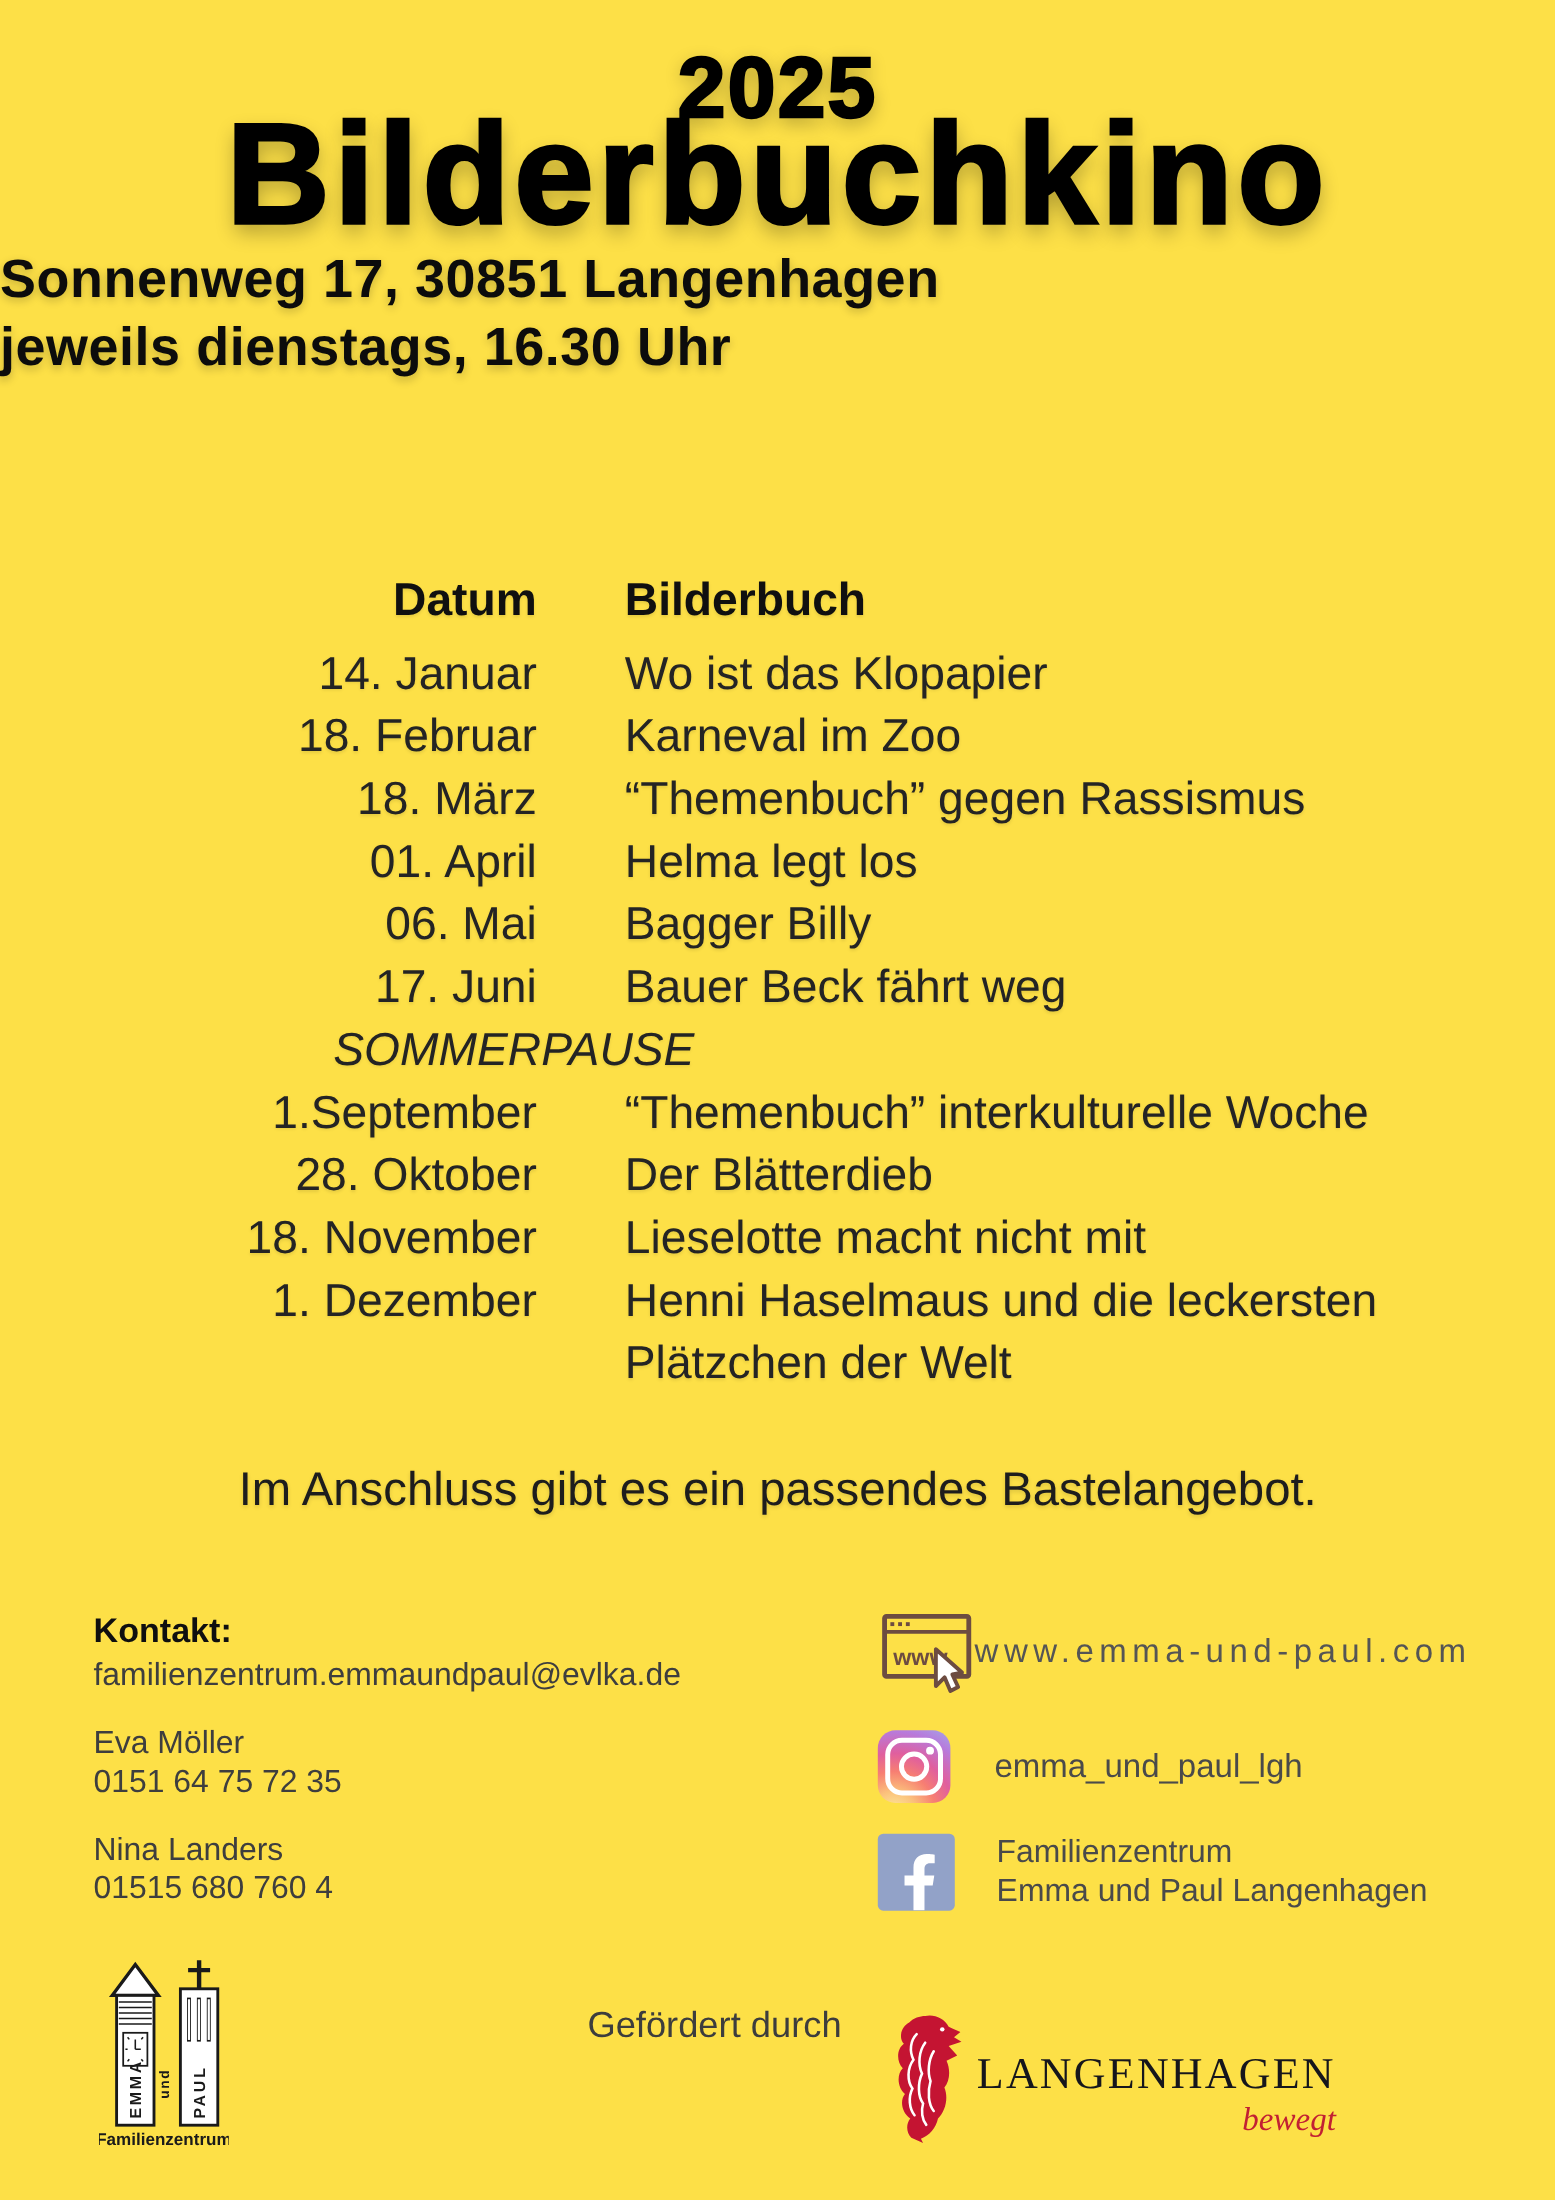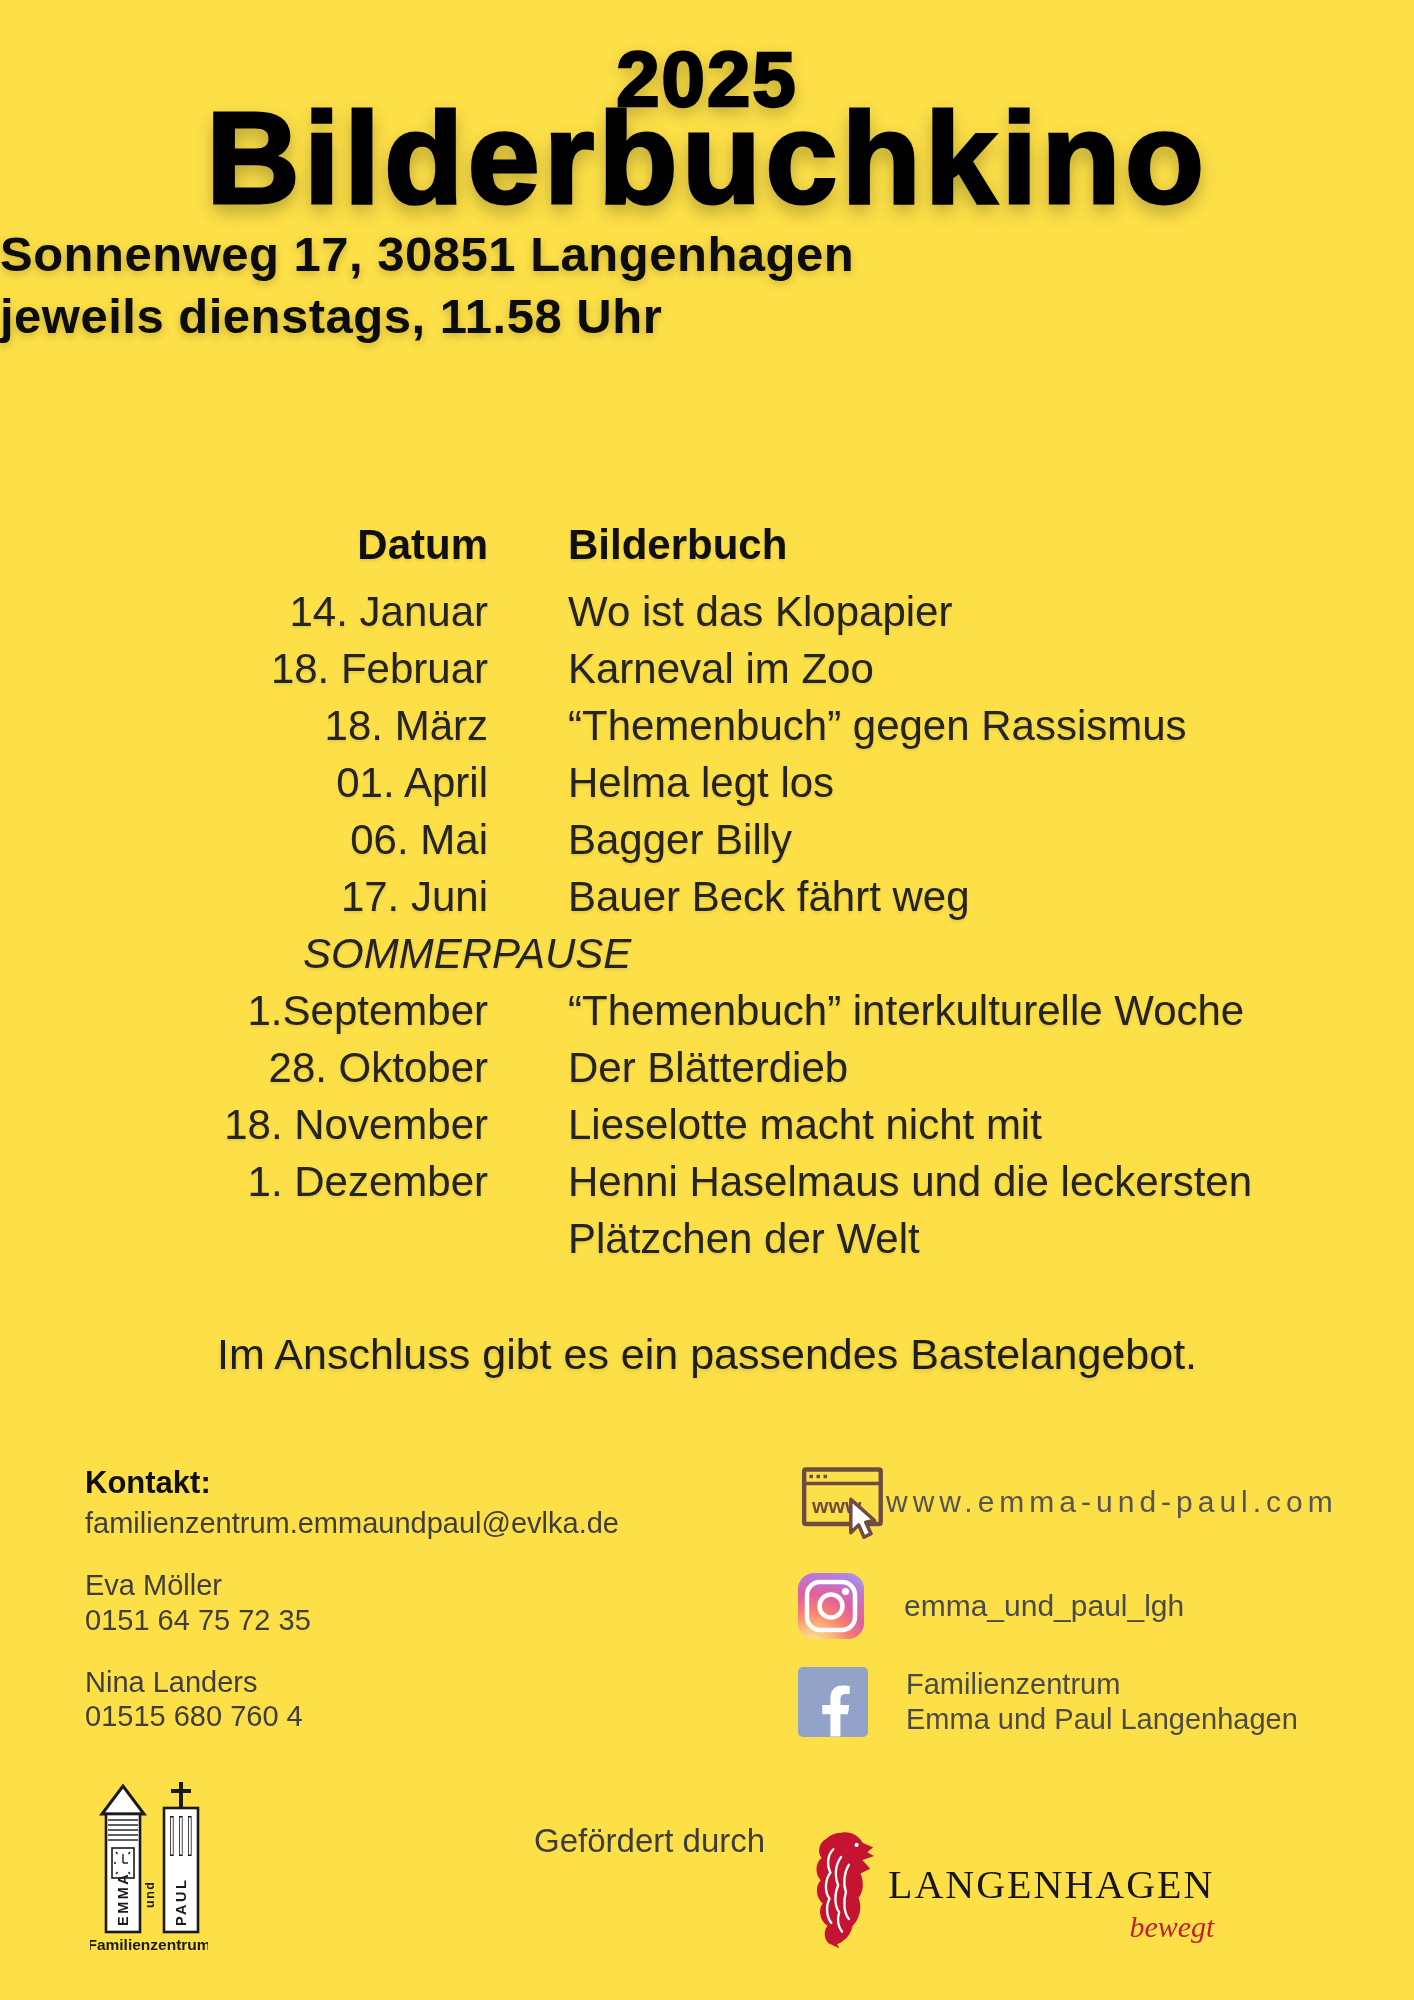--- a/index.html
+++ b/index.html
@@ -63,21 +63,21 @@
            color:var(--bewegt_red,#c22033);margin-top:2px;}
 </style>
 </head>
 <body>
 
 <div class="poster">
 
   <div class="year">2025</div>
   <div class="title">Bilderbuchkino</div>
   <div class="addr addr1">Sonnenweg 17, 30851 Langenhagen</div>
-  <div class="addr addr2">jeweils dienstags, 11.58 Uhr</div>
+  <div class="addr addr2">jeweils dienstags, 16.30 Uhr</div>
 
   <div class="schedule">
     <div class="date hdr">Datum</div>
     <div class="book hdr">Bilderbuch</div>
 
     <div class="date">14. Januar</div>
     <div class="book">Wo ist das Klopapier</div>
     <div class="date">18. Februar</div>
     <div class="book">Karneval im Zoo</div>
     <div class="date">18. März</div>

